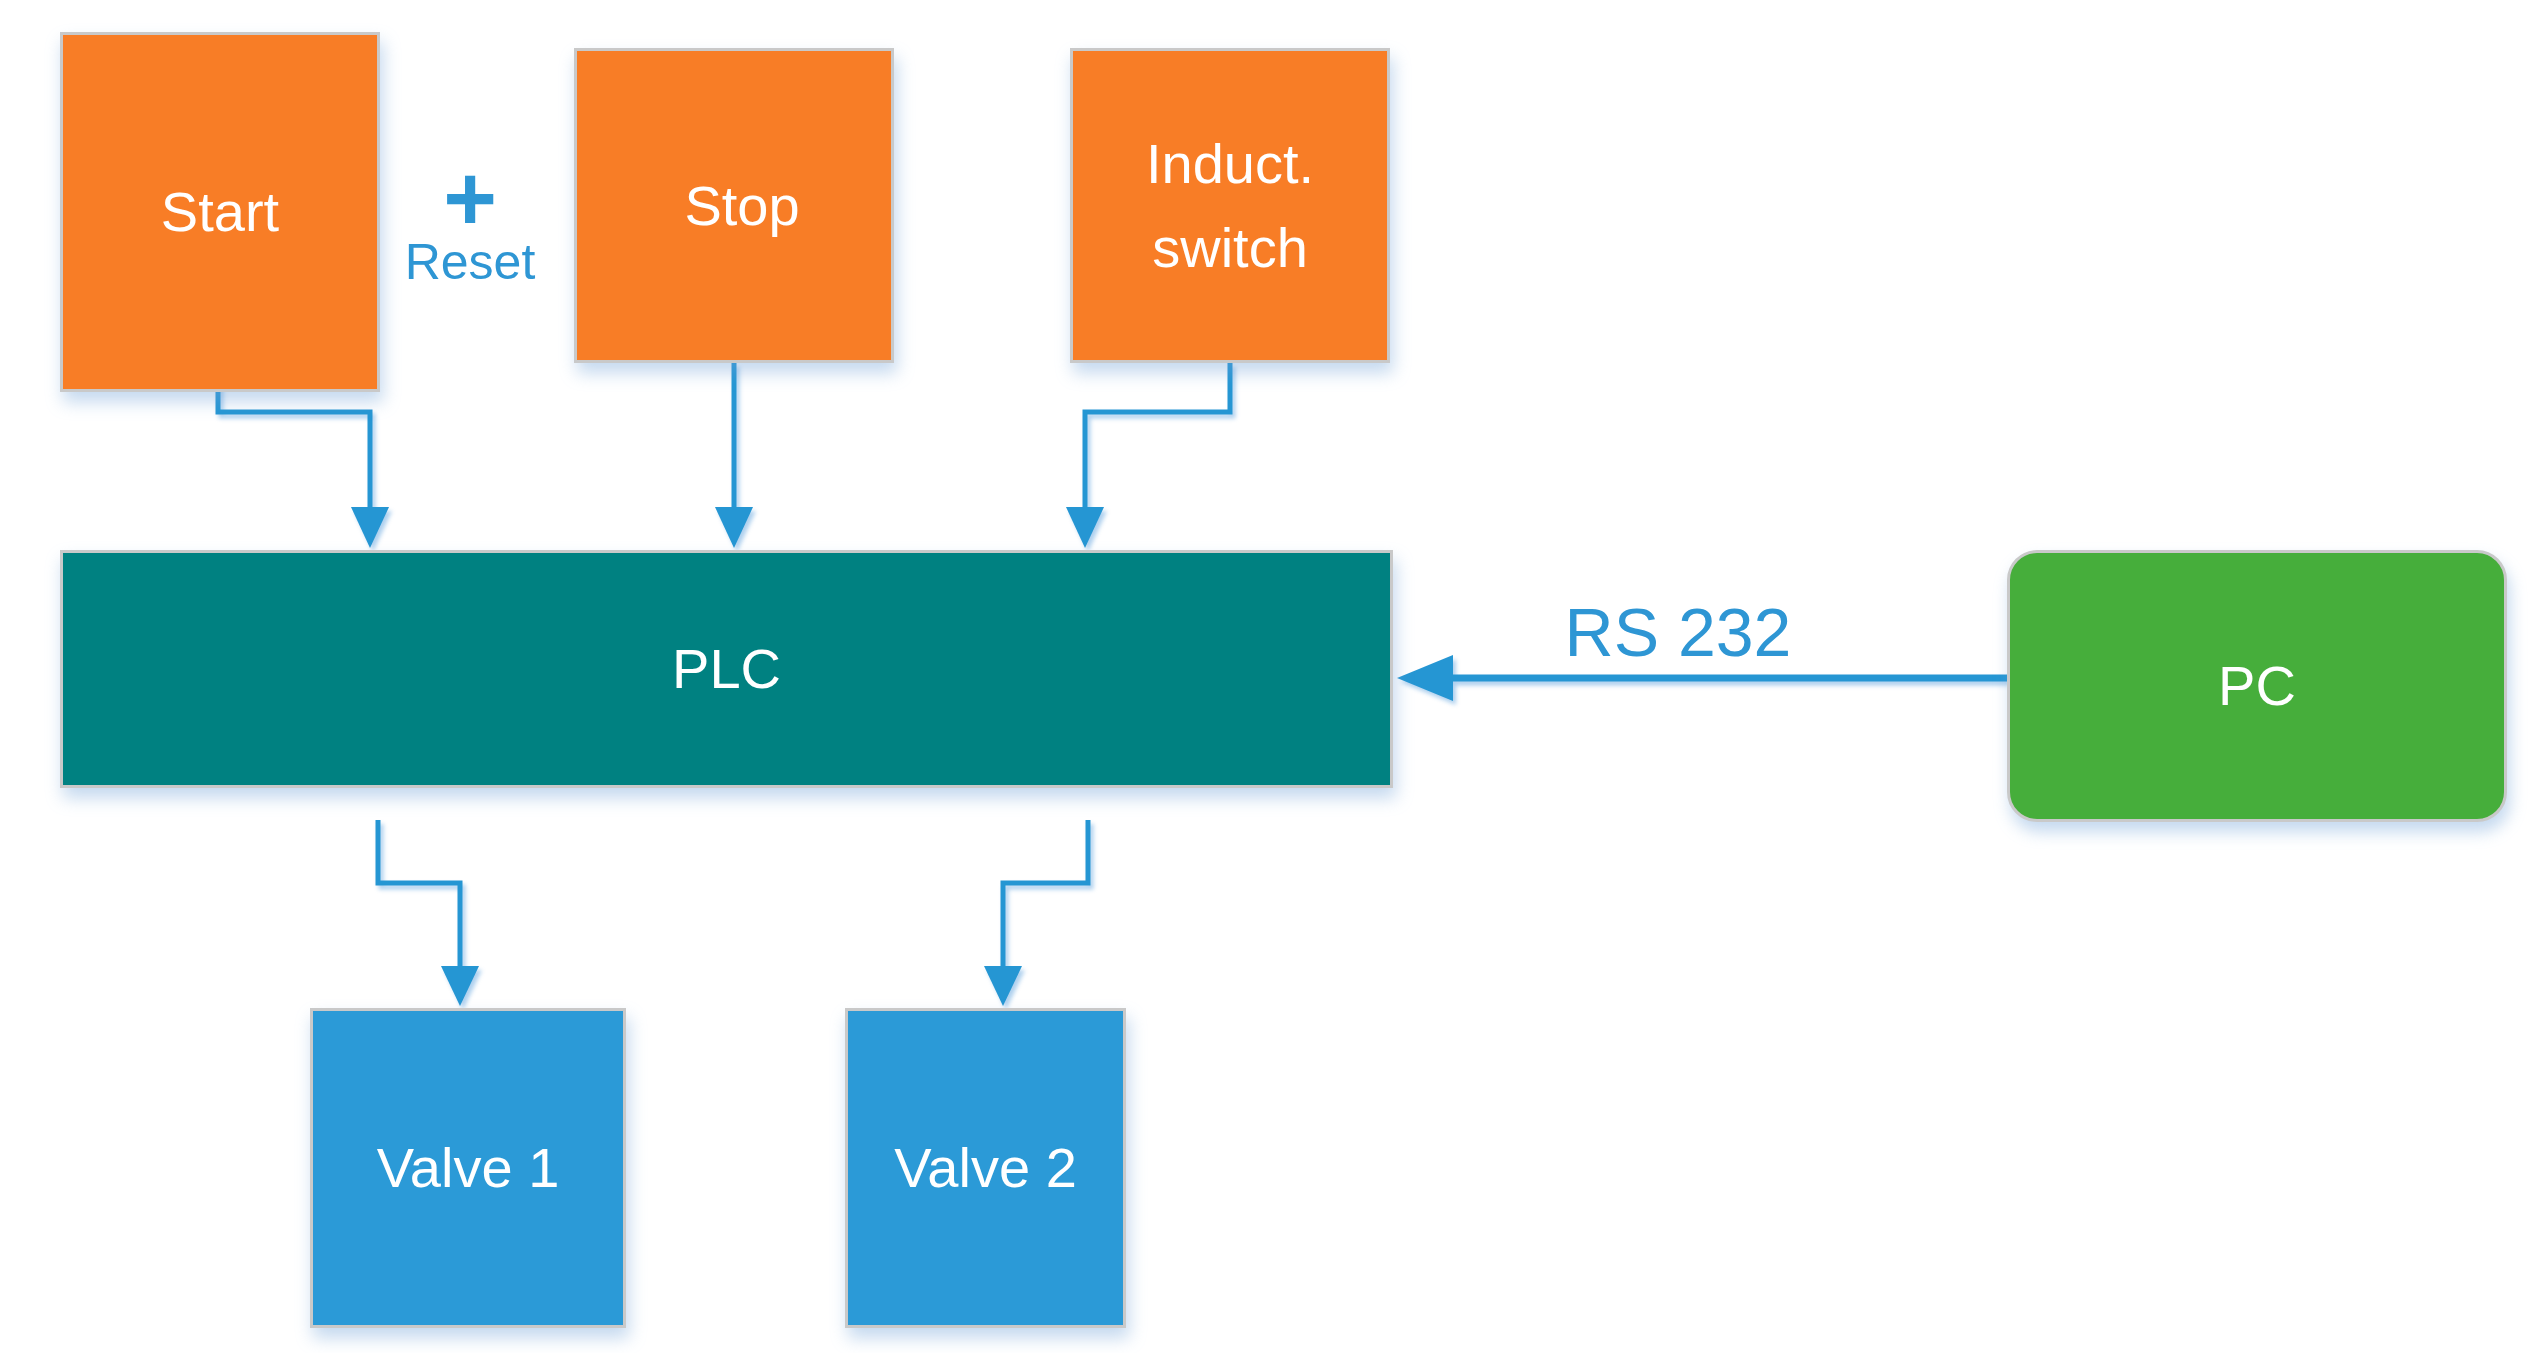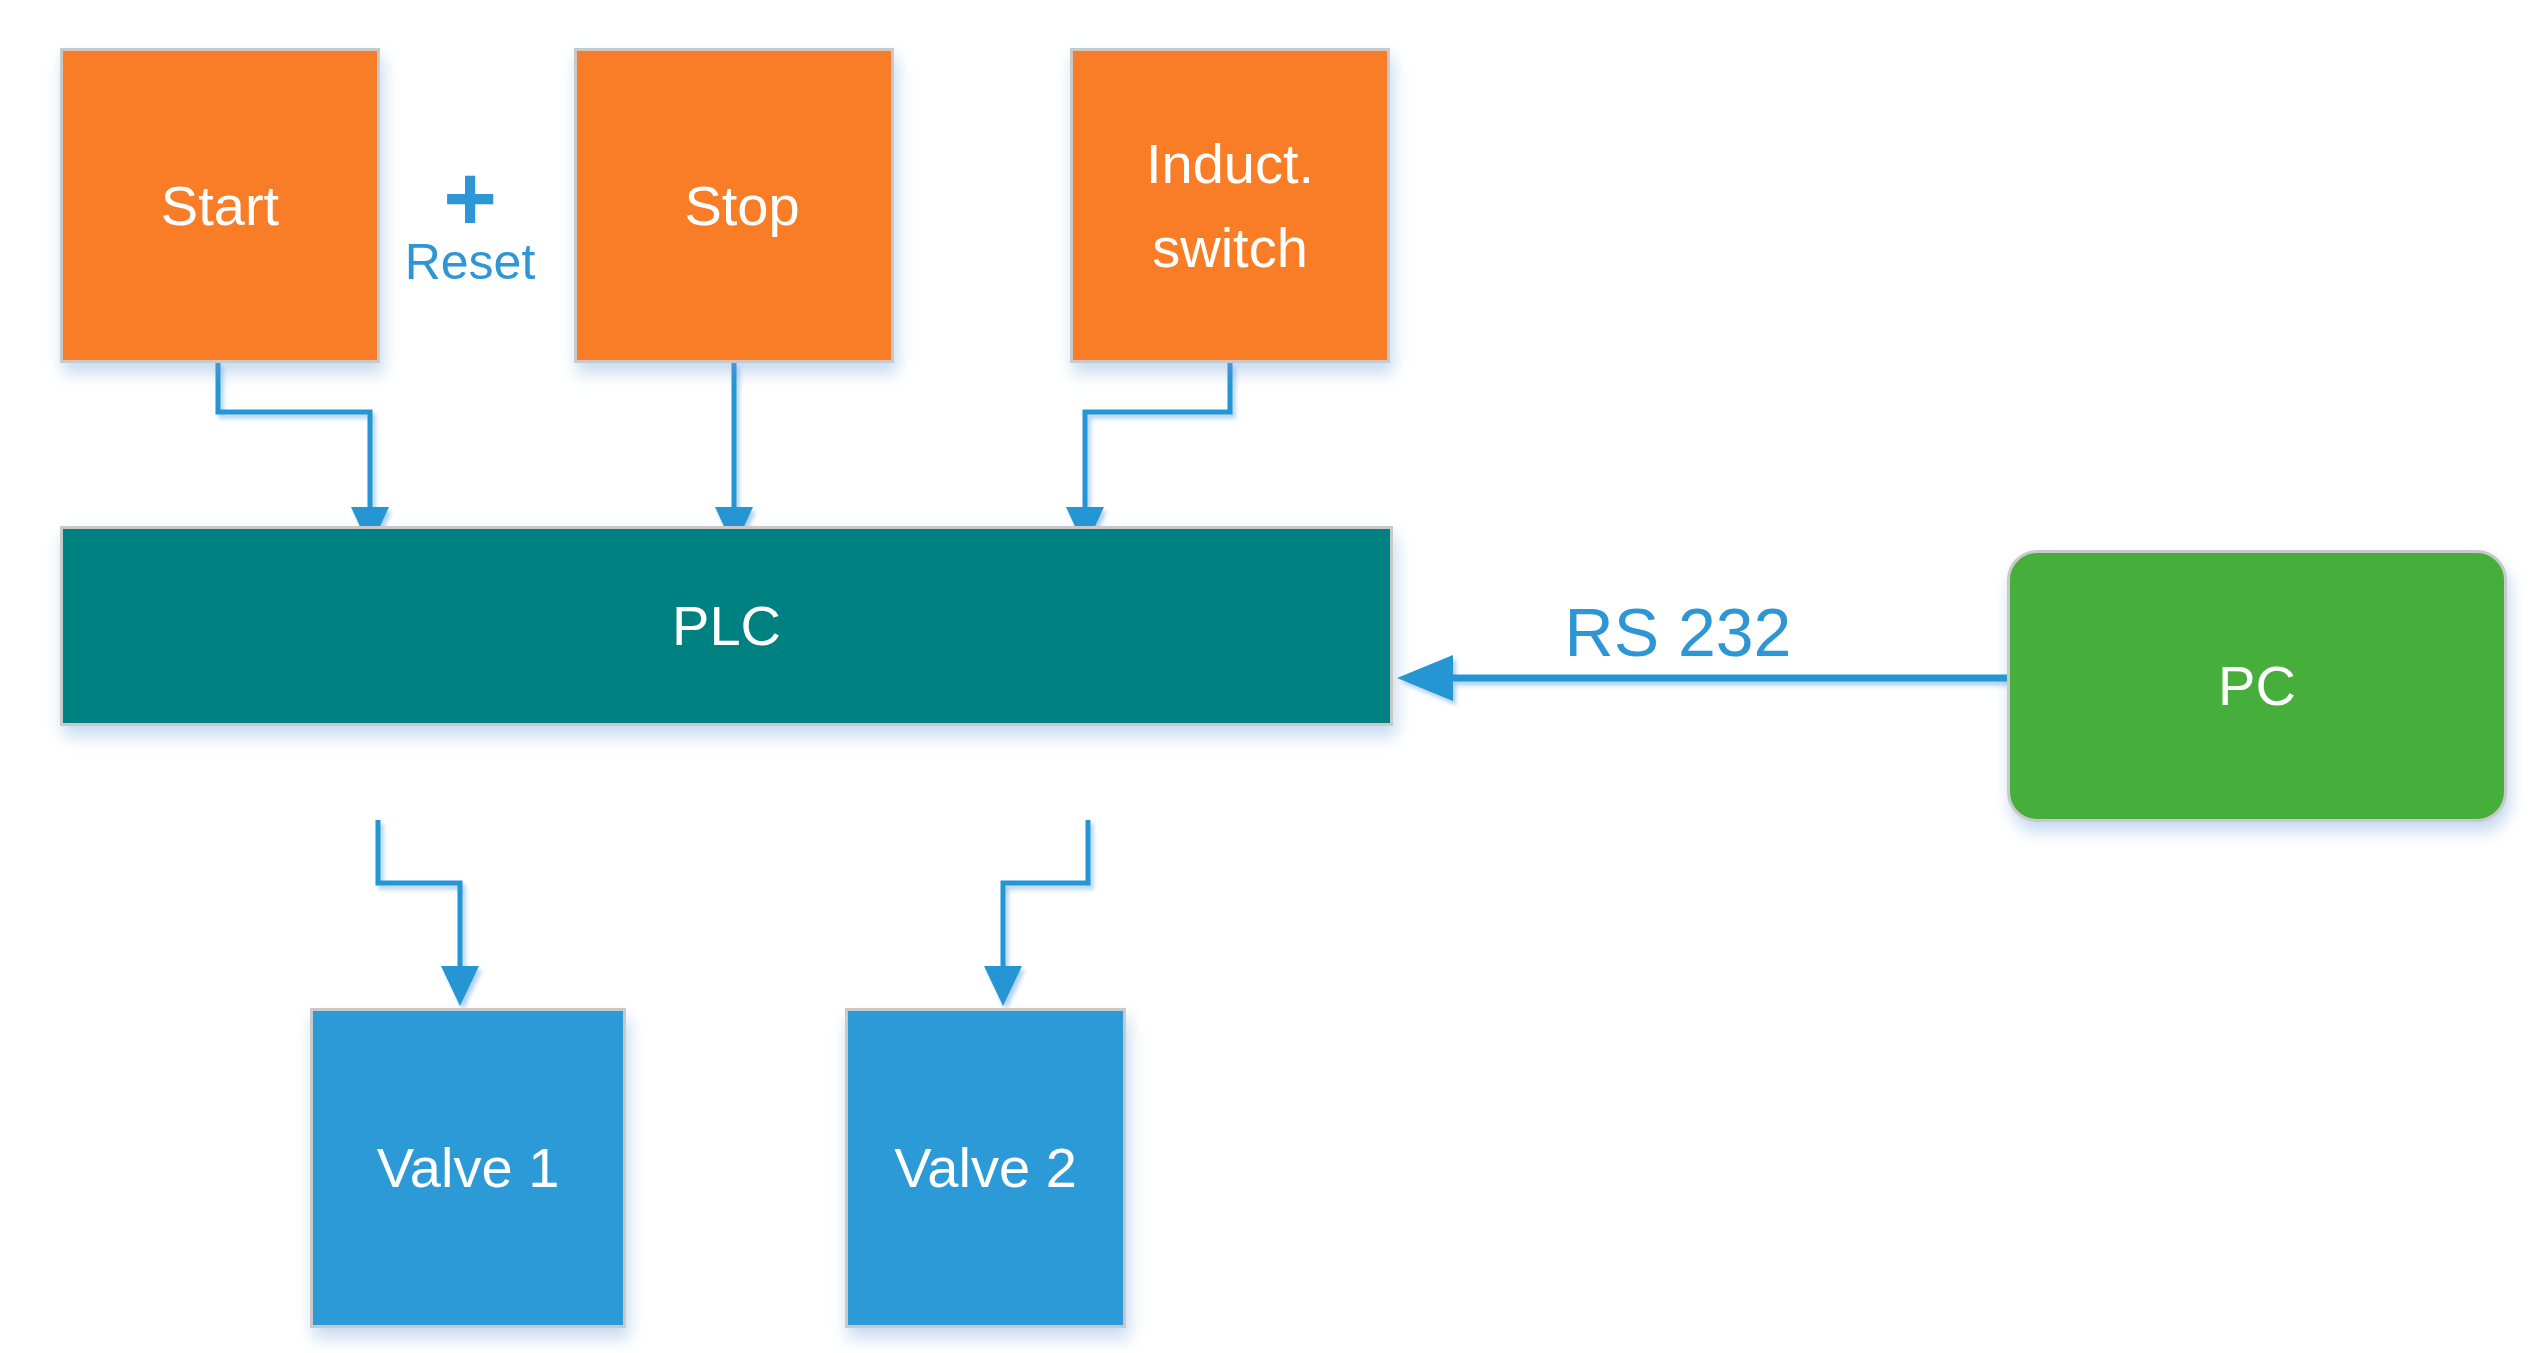--- a/index.html
+++ b/index.html
@@ -20,24 +20,24 @@
     box-shadow:3px 10px 16px rgba(110,160,215,0.40);
     box-sizing:border-box;
     line-height:1.5;
     white-space:pre-line;
   }
   .orange{background:#f87d26;}
   .teal{background:#008181;}
   .green{background:#46ae3b;border-radius:30px;}
   .blue{background:#2b9ad7;}
 
-  .node-start {left:60px;  top:48px;  width:320px; height:315px;}
+  .node-start {left:60px;  top:32px;  width:320px; height:360px;}
   .node-stop  {left:574px; top:48px;  width:320px; height:315px;padding-left:16px;}
   .node-induct{left:1070px;top:48px;  width:320px; height:315px;text-align:center;}
-  .node-plc   {left:60px;  top:526px; width:1333px;height:200px;}
+  .node-plc   {left:60px;  top:550px; width:1333px;height:238px;}
   .node-pc    {left:2007px;top:550px; width:500px; height:272px;}
   .node-valve1{left:302px; top:1008px;width:316px; height:320px;margin-left:8px;}
   .node-valve2{left:845px; top:1008px;width:281px; height:320px;}
 
   .blue-text{
     position:absolute;
     color:#2e96d4;
     text-align:center;
     transform:translate(-50%,-50%);
     white-space:nowrap;

